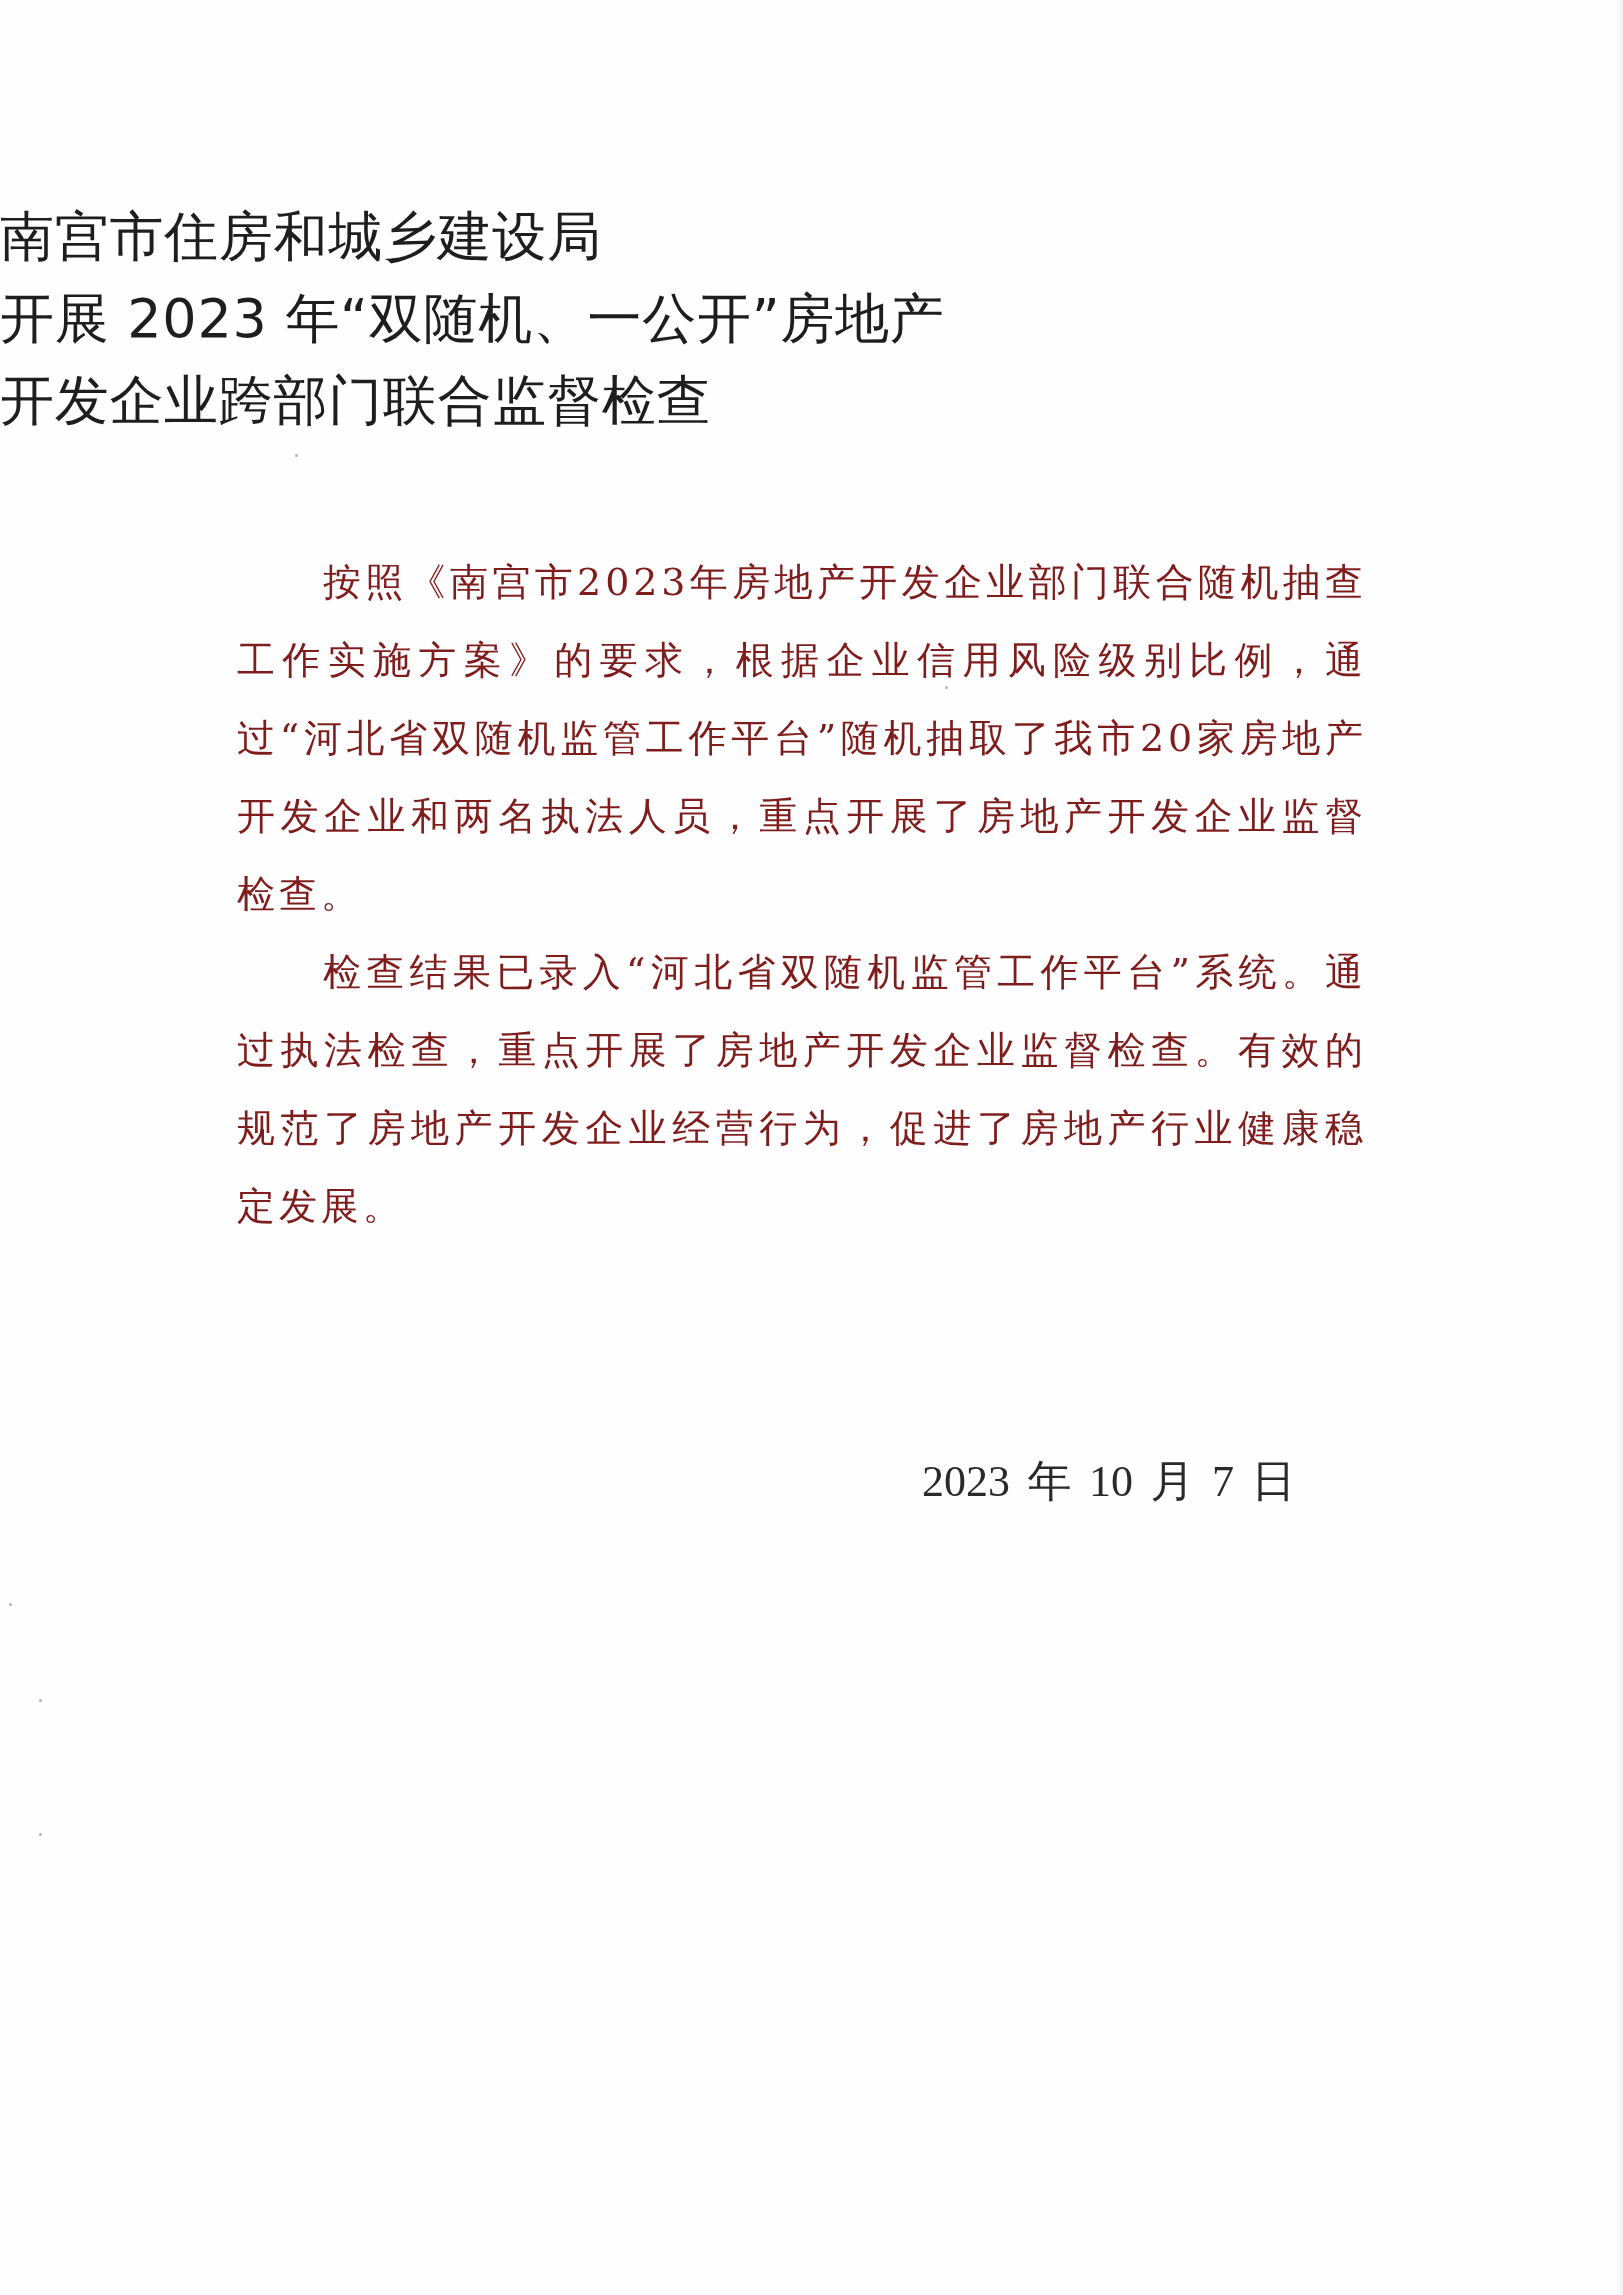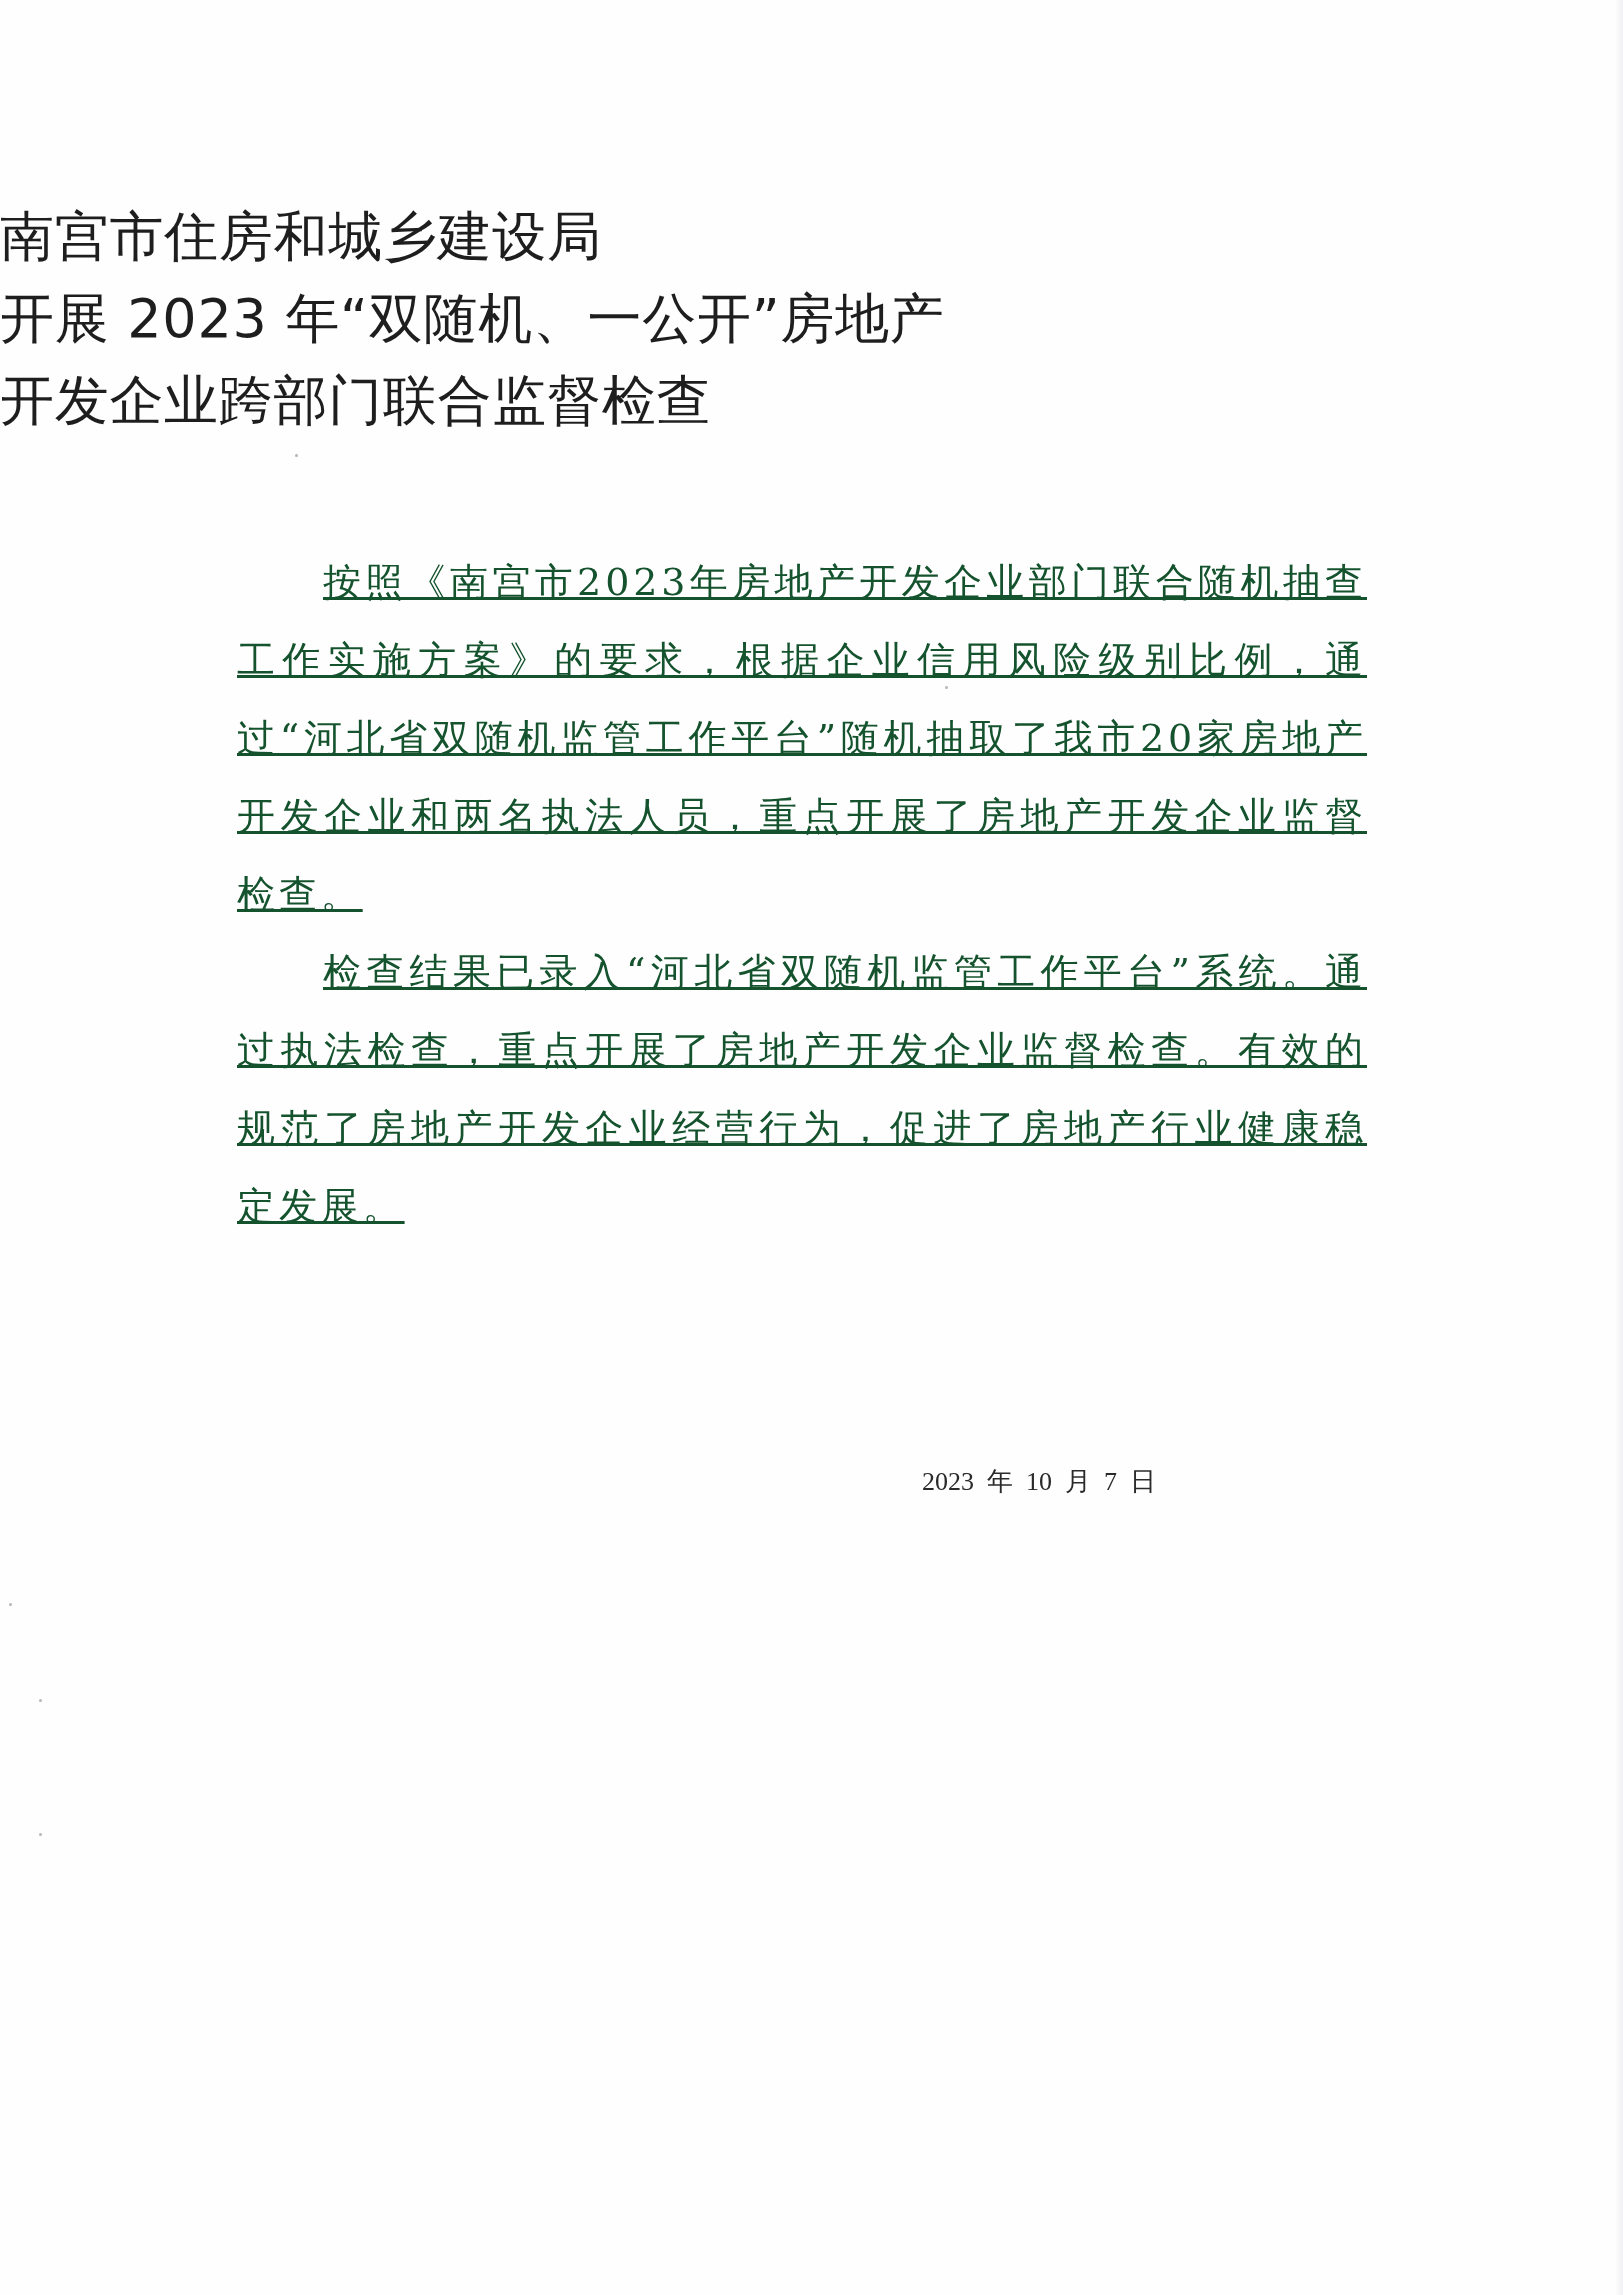--- a/index.html
+++ b/index.html
@@ -42,35 +42,34 @@
       font-weight: normal;
     }
     .body-block {
       position: absolute;
       top: 543px;
       left: 237px;
       width: 1130px;
       font-family: "DejaVu Serif", "Liberation Serif", serif;
       font-size: 38px;
       line-height: 78px;
-      color: #14532d;
+      color: #7f1d1d;
       letter-spacing: 3.9px;
       text-align: justify;
-      text-decoration: underline;
     }
     .para {
       margin: 0;
       text-indent: 86px;
     }
     .date-line {
       position: absolute;
       top: 1443px;
       left: 922px;
       font-family: "Liberation Serif", "DejaVu Serif", serif;
-      font-size: 26px;
+      font-size: 44px;
       line-height: 78px;
       color: #2a2a2a;
       white-space: nowrap;
       word-spacing: 6.5px;
     }
     .speck {
       position: absolute;
       width: 2.6px;
       height: 3.3px;
       border-radius: 50%;

